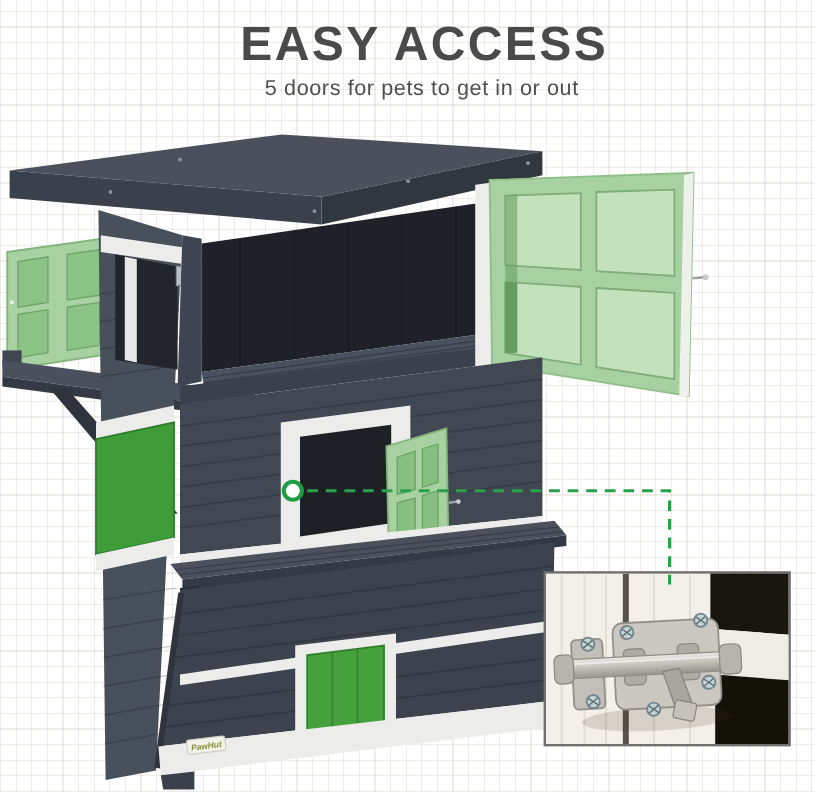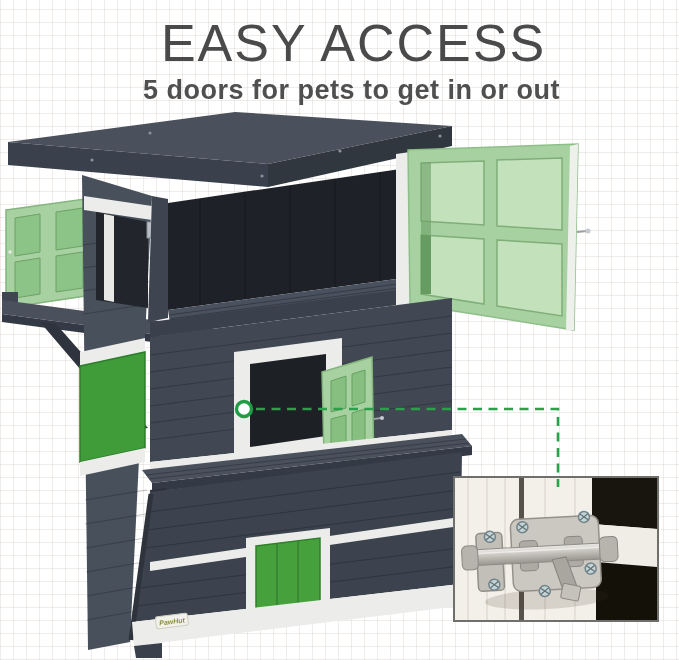--- a/index.html
+++ b/index.html
@@ -6,25 +6,25 @@
   .canvas{
     position:relative;width:679px;height:660px;overflow:hidden;
     background-color:#ffffff;
     background-image:
       repeating-linear-gradient(0deg, rgba(210,200,192,0.35) 0 1px, transparent 1px 13px),
       repeating-linear-gradient(90deg, rgba(210,200,192,0.35) 0 1px, transparent 1px 13px);
     font-family:"Liberation Sans", sans-serif;
   }
   .header{position:absolute;top:17px;left:0;width:100%;text-align:center;z-index:3;}
   .header h1{
-    margin:0;font-size:52px;font-weight:400;color:#4a4a4a;
+    margin:0;font-size:40px;font-weight:700;color:#4a4a4a;
     letter-spacing:2px;line-height:1.0;padding-left:28px;
   }
   .header p{
-    margin:6px 0 0 0;font-size:27px;font-weight:700;color:#4f4f4f;
+    margin:6px 0 0 0;font-size:18px;font-weight:400;color:#4f4f4f;
     letter-spacing:0.5px;
     padding-left:24px;
   }
   svg.scene{position:absolute;left:0;top:0;z-index:2;}
 </style>
 </head>
 <body>
 
 <div class="canvas">
 

